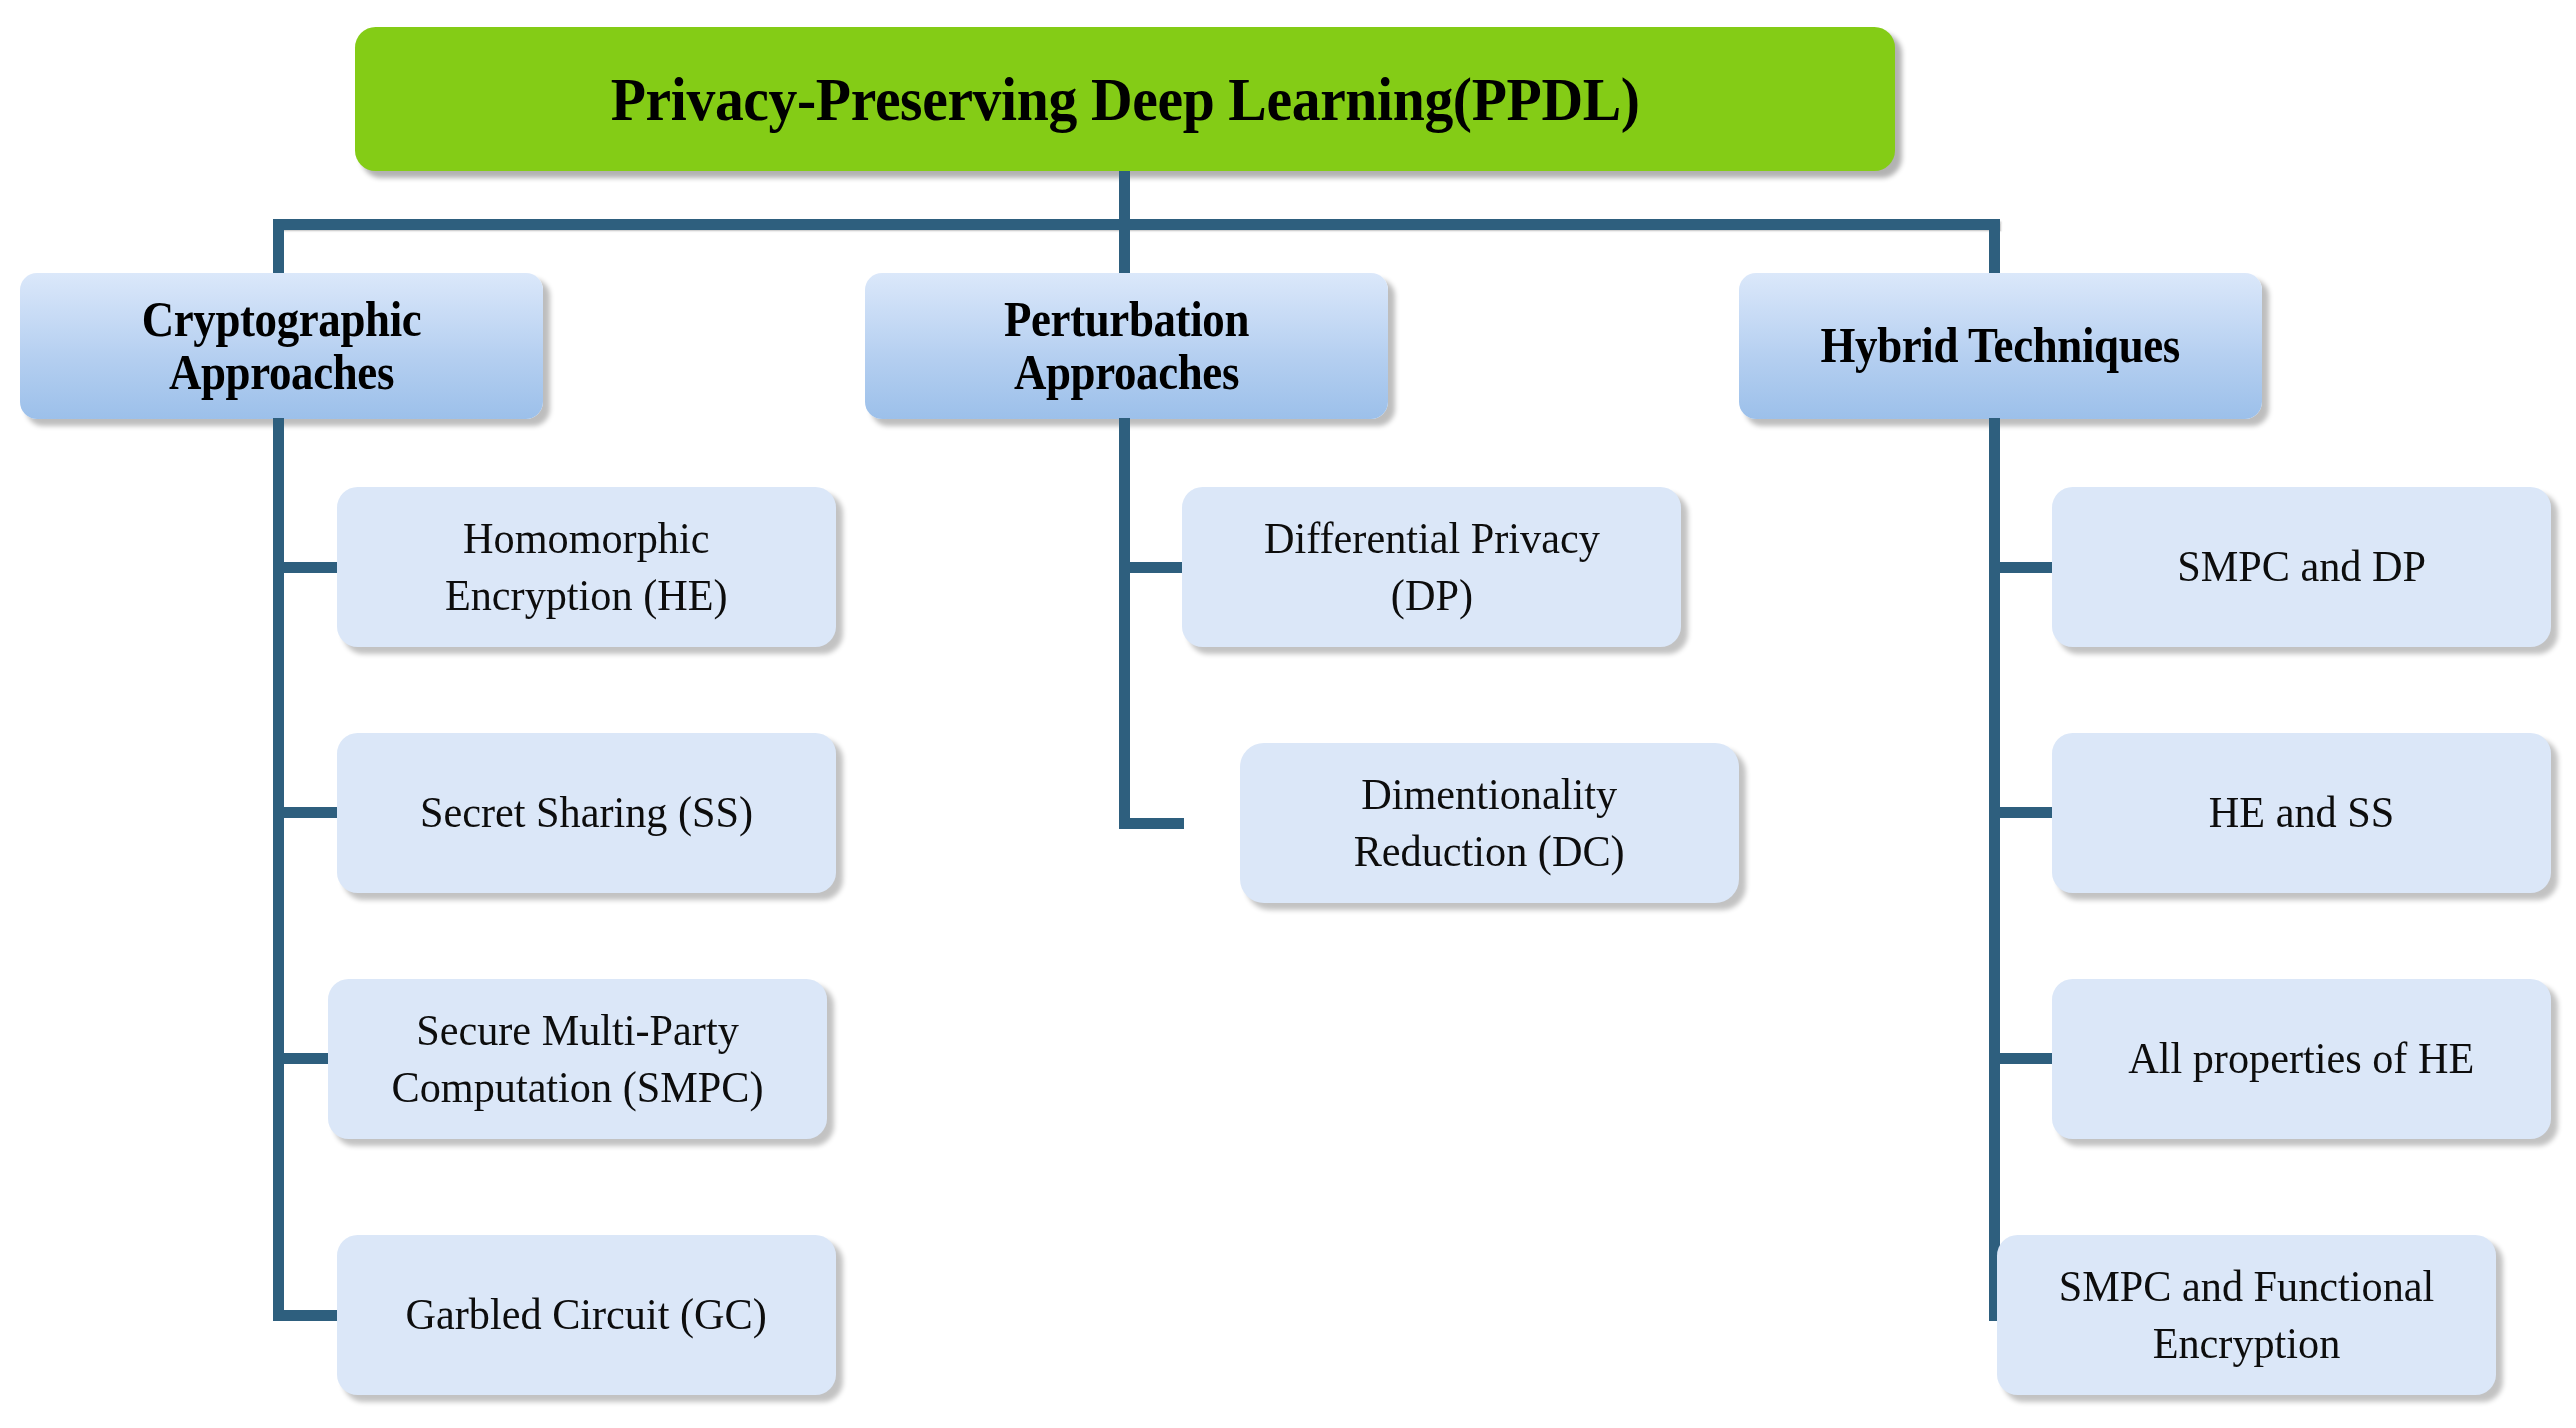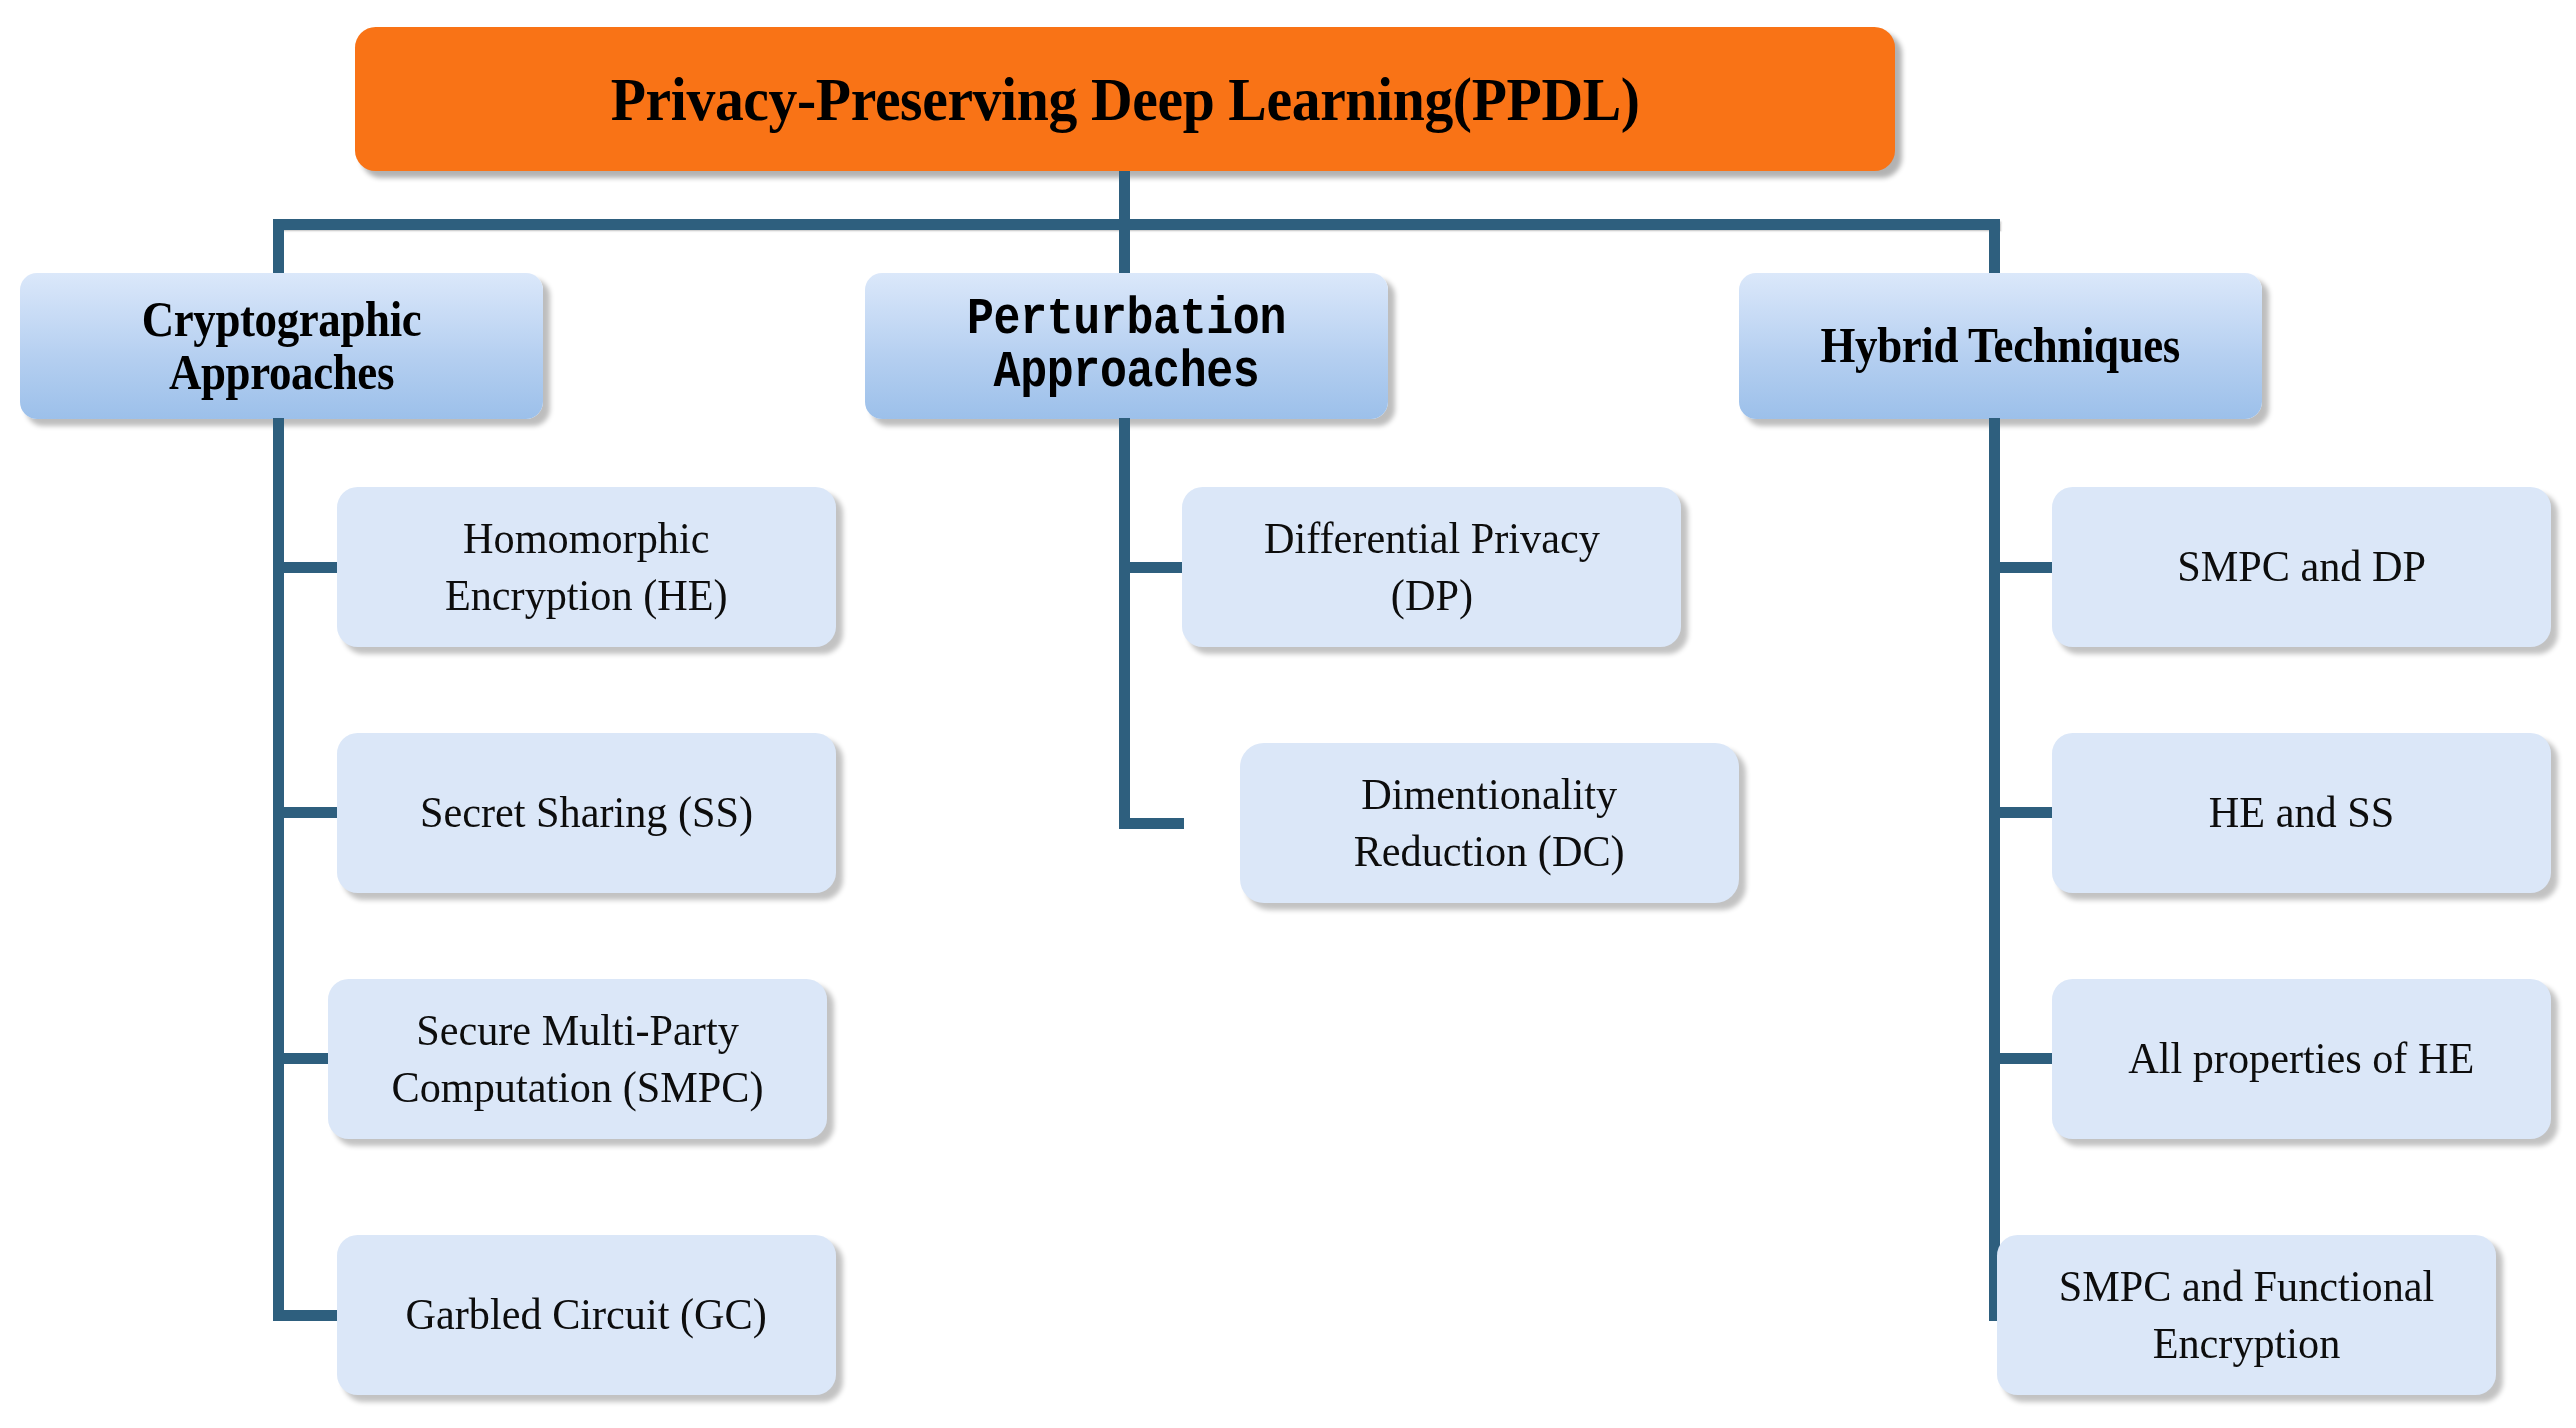--- a/index.html
+++ b/index.html
@@ -24,21 +24,21 @@
   }
   .conn.plain { box-shadow: none; }
 
   
   .root-node {
     position: absolute;
     left: 355px;
     top: 27px;
     width: 1540px;
     height: 144px;
-    background: #f97316;
+    background: #84cc16;
     border-radius: 20.6px;
     box-shadow: 6.3px 6.3px 4.8px rgba(0,0,0,0.30);
     display: flex;
     align-items: center;
     justify-content: center;
   }
   .root-label {
     font-size: 62px;
     font-weight: bold;
     color: #000000;
@@ -111,21 +111,21 @@
 
   <div class="conn plain" style="left:273px; top:219px; width:11px; height:57px;"></div>
   <div class="conn plain" style="left:1119px; top:219px; width:11px; height:57px;"></div>
   <div class="conn plain" style="left:1989px; top:219px; width:11px; height:57px;"></div>
 
   <div class="cat-node" style="left:20px;">
     <span class="cat-label">Cryptographic
 Approaches</span>
   </div>
 
-  <div class="cat-node" style="left:865px;font-family:Liberation Mono, monospace;">
+  <div class="cat-node" style="left:865px;">
     <span class="cat-label">Perturbation
 Approaches</span>
   </div>
 
   <div class="cat-node" style="left:1739px;">
     <span class="cat-label">Hybrid
 Techniques</span>
   </div>
 
   <div class="conn plain" style="left:273px; top:418px; width:11px; height:903px;"></div>

